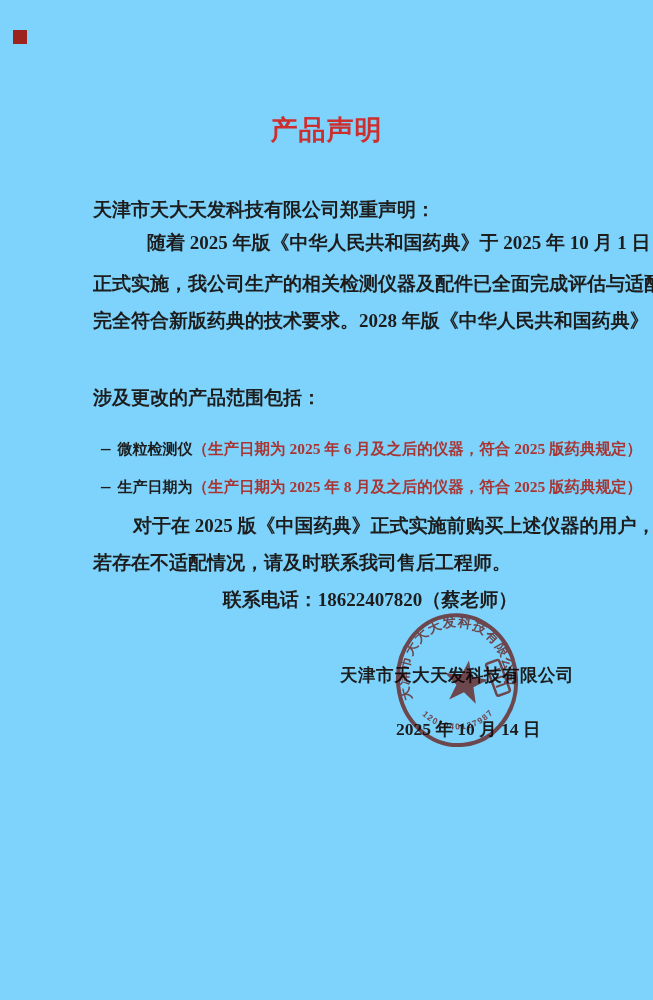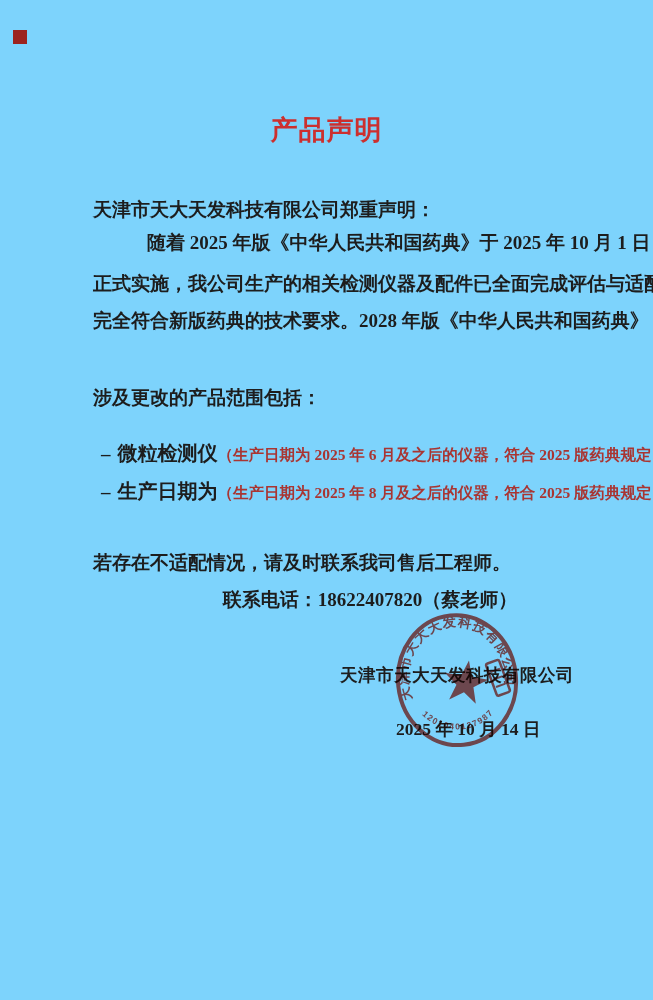--- a/index.html
+++ b/index.html
@@ -48,21 +48,21 @@
     position: absolute;
     left: 101px;
     width: 470px;
     display: flex;
     align-items: baseline;
     white-space: nowrap;
   }
   .b-row1 { top: 420px; }
   .b-row2 { top: 458px; }
   .bullet-dash  { font-size: 19px; font-weight: 600; margin-right: 7px; }
-  .bullet-label { font-size: 20px; font-weight: 600; margin-top: 20px; }
+  .bullet-label { font-size: 15px; font-weight: 600; margin-top: 20px; }
   .bullet-note  { font-size: 15.5px; font-weight: 600; color: #a93532; }
   .l-p2a  { top: 513px; left: 133px; }
   .l-p2b  { top: 550px; }
   .l-cont { top: 587px; left: 135px; text-align: center; }
   .sig-company {
     position: absolute;
     left: 340px; top: 663px;
     font-size: 17.5px;
     font-weight: 600;
     letter-spacing: 0.5px;
@@ -103,20 +103,21 @@
     <span class="bullet-dash">–</span>
     <span class="bullet-label">微粒检测仪</span>
     <span class="bullet-note">（生产日期为 2025 年 6 月及之后的仪器，符合 2025 版药典规定）</span>
   </div>
   <div class="bullet-row b-row2">
     <span class="bullet-dash">–</span>
     <span class="bullet-label">生产日期为</span>
     <span class="bullet-note">（生产日期为 2025 年 8 月及之后的仪器，符合 2025 版药典规定）</span>
   </div>
 
+  <div class="line l-p2a">对于在 2025 版《中国药典》正式实施前购买上述仪器的用户，</div>
   <div class="line l-p2b">若存在不适配情况，请及时联系我司售后工程师。</div>
   <div class="line l-cont">联系电话：18622407820（蔡老师）</div>
 
   <div class="sig-company">天津市天大天发科技有限公司</div>
   <div class="sig-date">2025 年 10 月 14 日</div>
 
   <svg class="stamp" viewBox="0 0 130 140" xmlns="http://www.w3.org/2000/svg">
     <g transform="rotate(-6 65 70)" fill="none" stroke="none">
       <ellipse cx="64" cy="70" rx="59" ry="65" stroke="#d8423c" stroke-width="4" fill="none"></ellipse>
       <path id="seal-arc" d="M 18,86 A 49,52 0 1 1 110,86" fill="none"></path>

